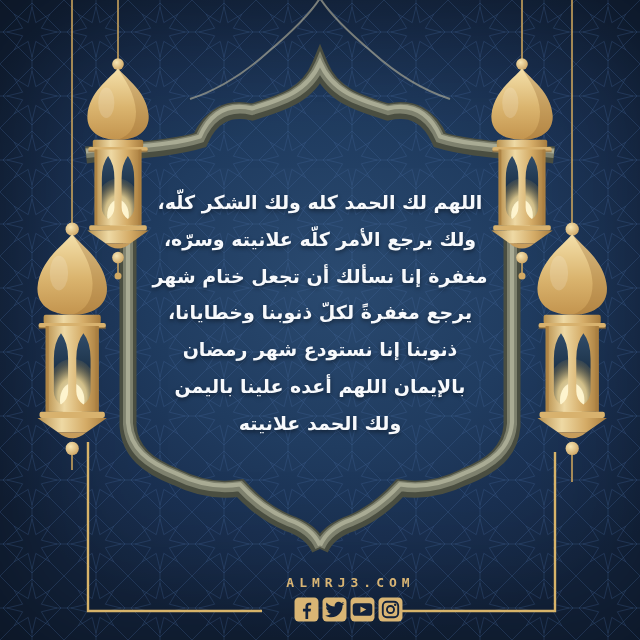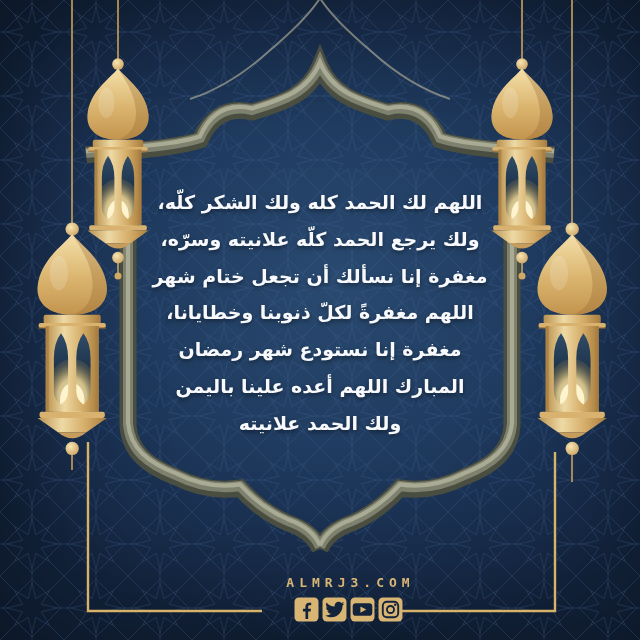--- a/index.html
+++ b/index.html
@@ -136,25 +136,25 @@
     <circle cx="522" cy="276" r="3.5" fill="#d2a964"></circle>
 
     <use href="#lantern" transform="translate(64,56) scale(0.9)"></use>
     <use href="#lantern" transform="translate(468,56) scale(0.9)"></use>
     <use href="#lantern" transform="translate(11,220) scale(1.02)"></use>
     <use href="#lantern" transform="translate(511,220) scale(1.02)"></use>
   </svg>
 
   <div class="dua" lang="ar" dir="rtl">
     <div>اللهم لك الحمد كله ولك الشكر كلّه،</div>
-    <div>ولك يرجع الحمد كلّه علانيته وسرّه،</div>
+    <div>ولك يرجع الأمر كلّه علانيته وسرّه،</div>
     <div>مغفرة إنا نسألك أن تجعل ختام شهر</div>
-    <div>اللهم مغفرةً لكلّ ذنوبنا وخطايانا،</div>
-    <div>مغفرة إنا نستودع شهر رمضان</div>
-    <div>المبارك اللهم أعده علينا باليمن</div>
+    <div>يرجع مغفرةً لكلّ ذنوبنا وخطايانا،</div>
+    <div>ذنوبنا إنا نستودع شهر رمضان</div>
+    <div>بالإيمان اللهم أعده علينا باليمن</div>
     <div>ولك الحمد علانيته</div>
   </div>
 
   <div class="footer">
     <div class="site">ALMRJ3.COM</div>
     <div class="social">
       <span class="sicon">
         <svg viewBox="0 0 24 24">
           <rect x="0.5" y="0.5" width="23" height="23" rx="4" fill="#d9b574"></rect>
           <path fill="#13233c" d="M13.6 21v-7h2.3l.4-2.8h-2.7V9.4c0-.8.2-1.4 1.4-1.4h1.5V5.5c-.3 0-1.2-.1-2.1-.1-2 0-3.4 1.2-3.4 3.5v2.3H8.6V14H11v7h2.6z"></path>

